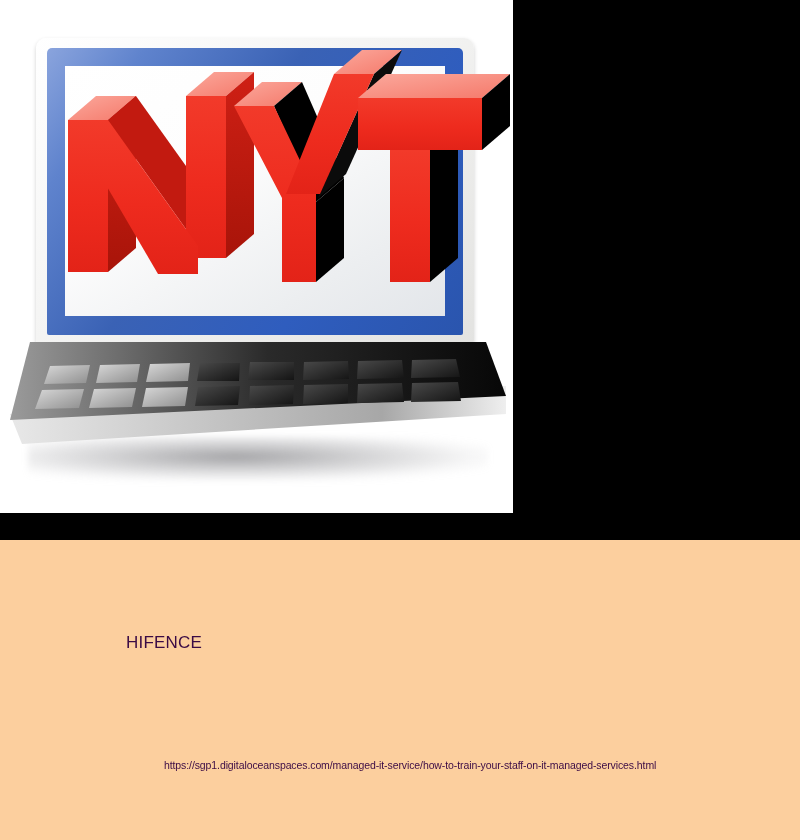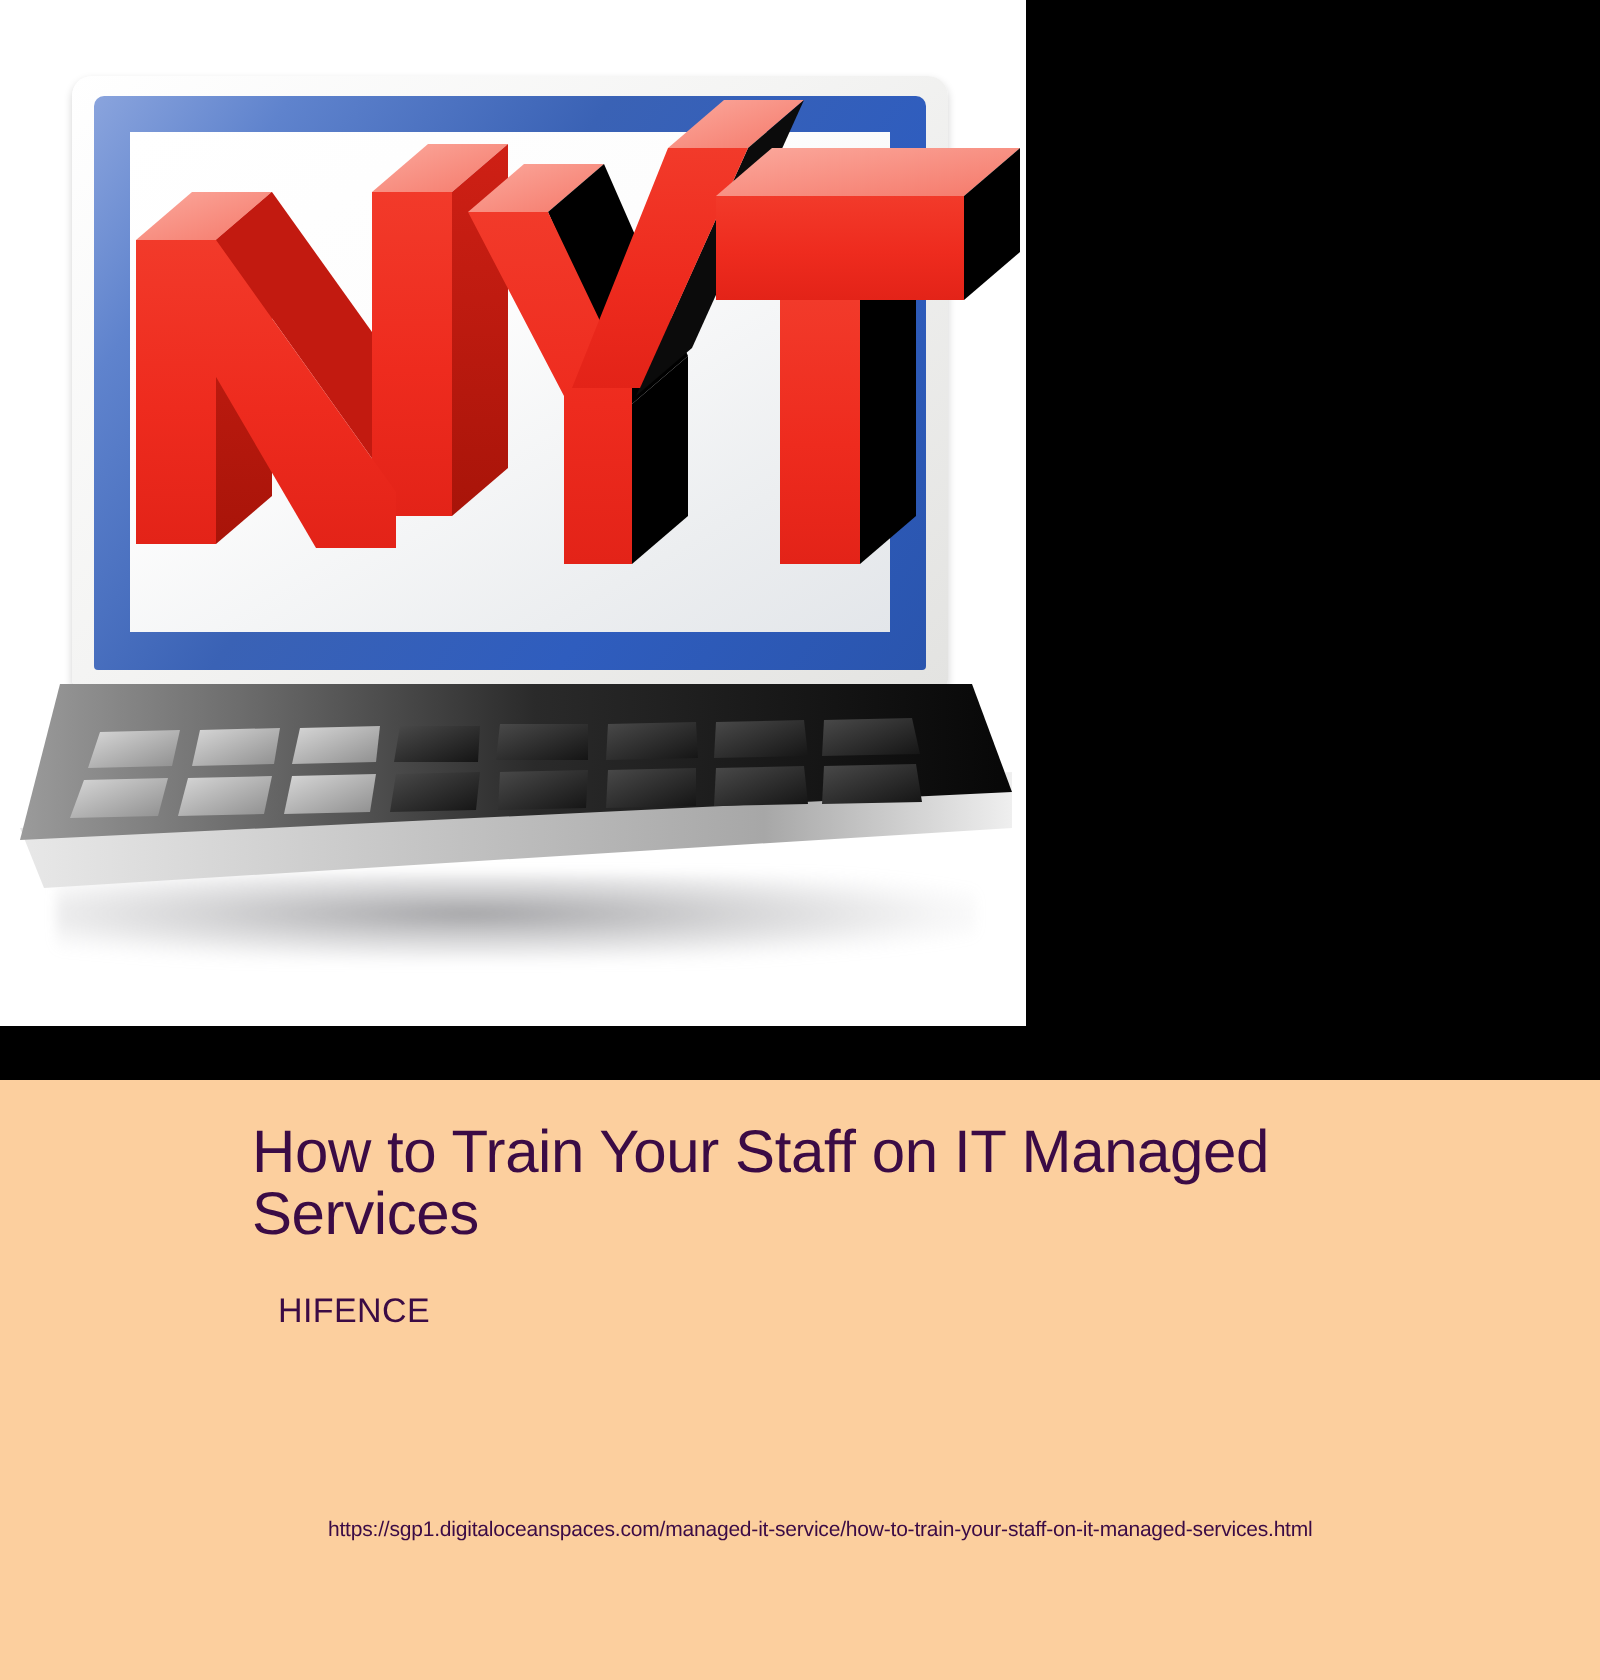--- a/index.html
+++ b/index.html
@@ -134,21 +134,21 @@
     font-weight: normal;
     line-height: 1.02;
     letter-spacing: -0.2px;
     color: #3b0b45;
   }
 
   #brand {
     position: absolute;
     left: 126px;
     top: 93px;
-    margin: 13px;
+    margin: 0;
     font-size: 17px;
     font-weight: normal;
     letter-spacing: 0.2px;
     color: #3b0b45;
   }
 
   #contact {
     position: absolute;
     left: 126px;
     top: 133px;
@@ -287,20 +287,19 @@
           <polygon points="404,43 450,42 453,61 403,62" fill="url(#keyDark)"></polygon>
         </g>
       </svg>
 
     </div>
   </div>
 </div>
 
 <div id="info-panel">
 
-  <h1 id="title">How to Train Your Staff on IT Managed Services</h1>
 
   <div id="brand">HIFENCE</div>
 
 
   <div id="url">https://sgp1.digitaloceanspaces.com/managed-it-service/how-to-train-your-staff-on-it-managed-services.html</div>
 
 </div>
 
 </body></html>

